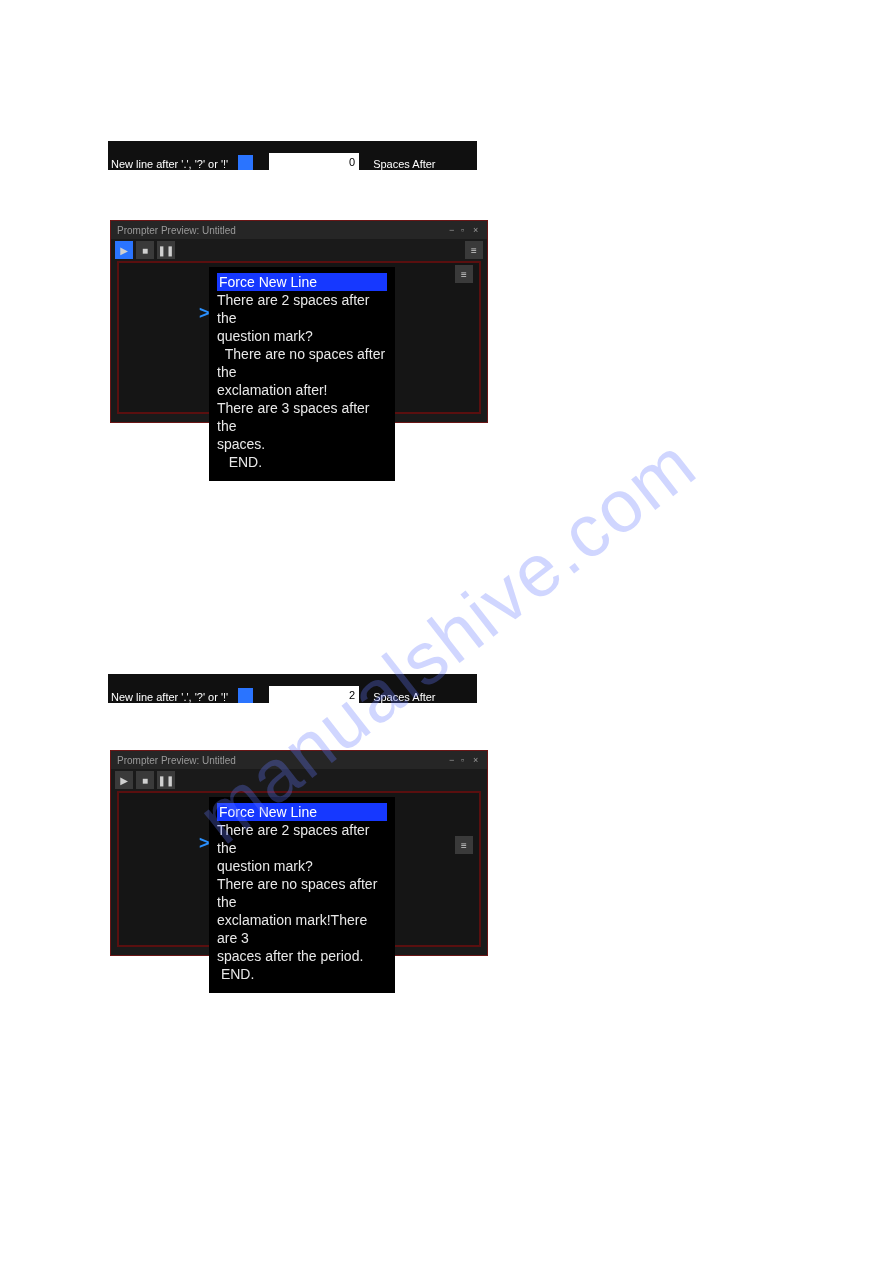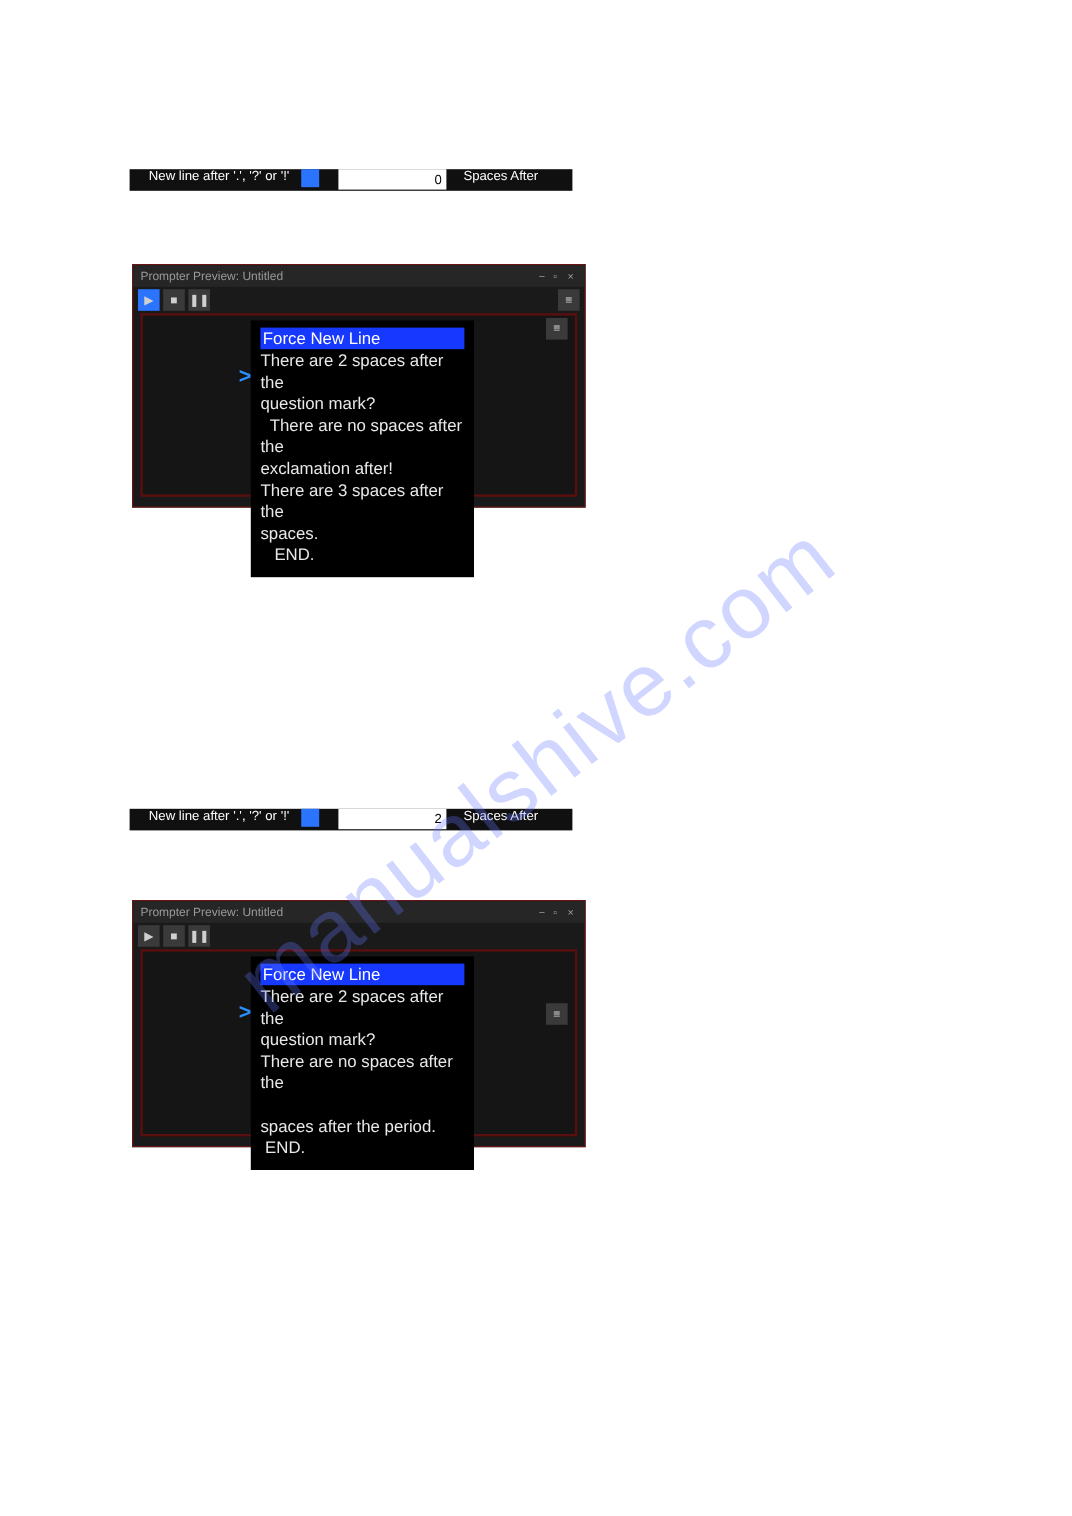--- a/index.html
+++ b/index.html
@@ -11,25 +11,25 @@
     font-family: "Segoe UI", Arial, sans-serif;
     position: relative;
     overflow: hidden;
   }
 
   
   .settings-bar {
     position: absolute;
     left: 108px;
     width: 369px;
-    height: 18px;
+    height: 29px;
     background: #101010;
     display: flex;
-    align-items: flex-start;
-    padding: 0 16px;
+    align-items: flex-end;
+    padding: 0 3px;
     box-sizing: border-box;
     color: #fff;
     font-size: 11px;
   }
   .settings-bar .label1 { flex: 0 0 auto; }
   .settings-bar .checkbox {
     width: 15px;
     height: 15px;
     background: #2a74ff;
     margin: 0 16px 0 10px;
@@ -254,20 +254,20 @@
   <div class="stage-wrap">
     <div class="stage-btn">
         <span>≡</span>
       </div>
     <div class="caret">&gt;</div>
     <div class="text-panel">
       <span class="force-line">Force New Line</span>
       <span>There are 2 spaces after the</span><br>
       <span>question mark?</span><br>
       <span>There are no spaces after the</span><br>
-      <br>
+      <span>exclamation mark!There are 3</span><br>
       <span>spaces after the period.</span><br>
       <span>&nbsp;END.</span>
     </div>
   </div>
 </div>
 
 <div class="watermark">manualshive.com</div>
 
 </body></html>

